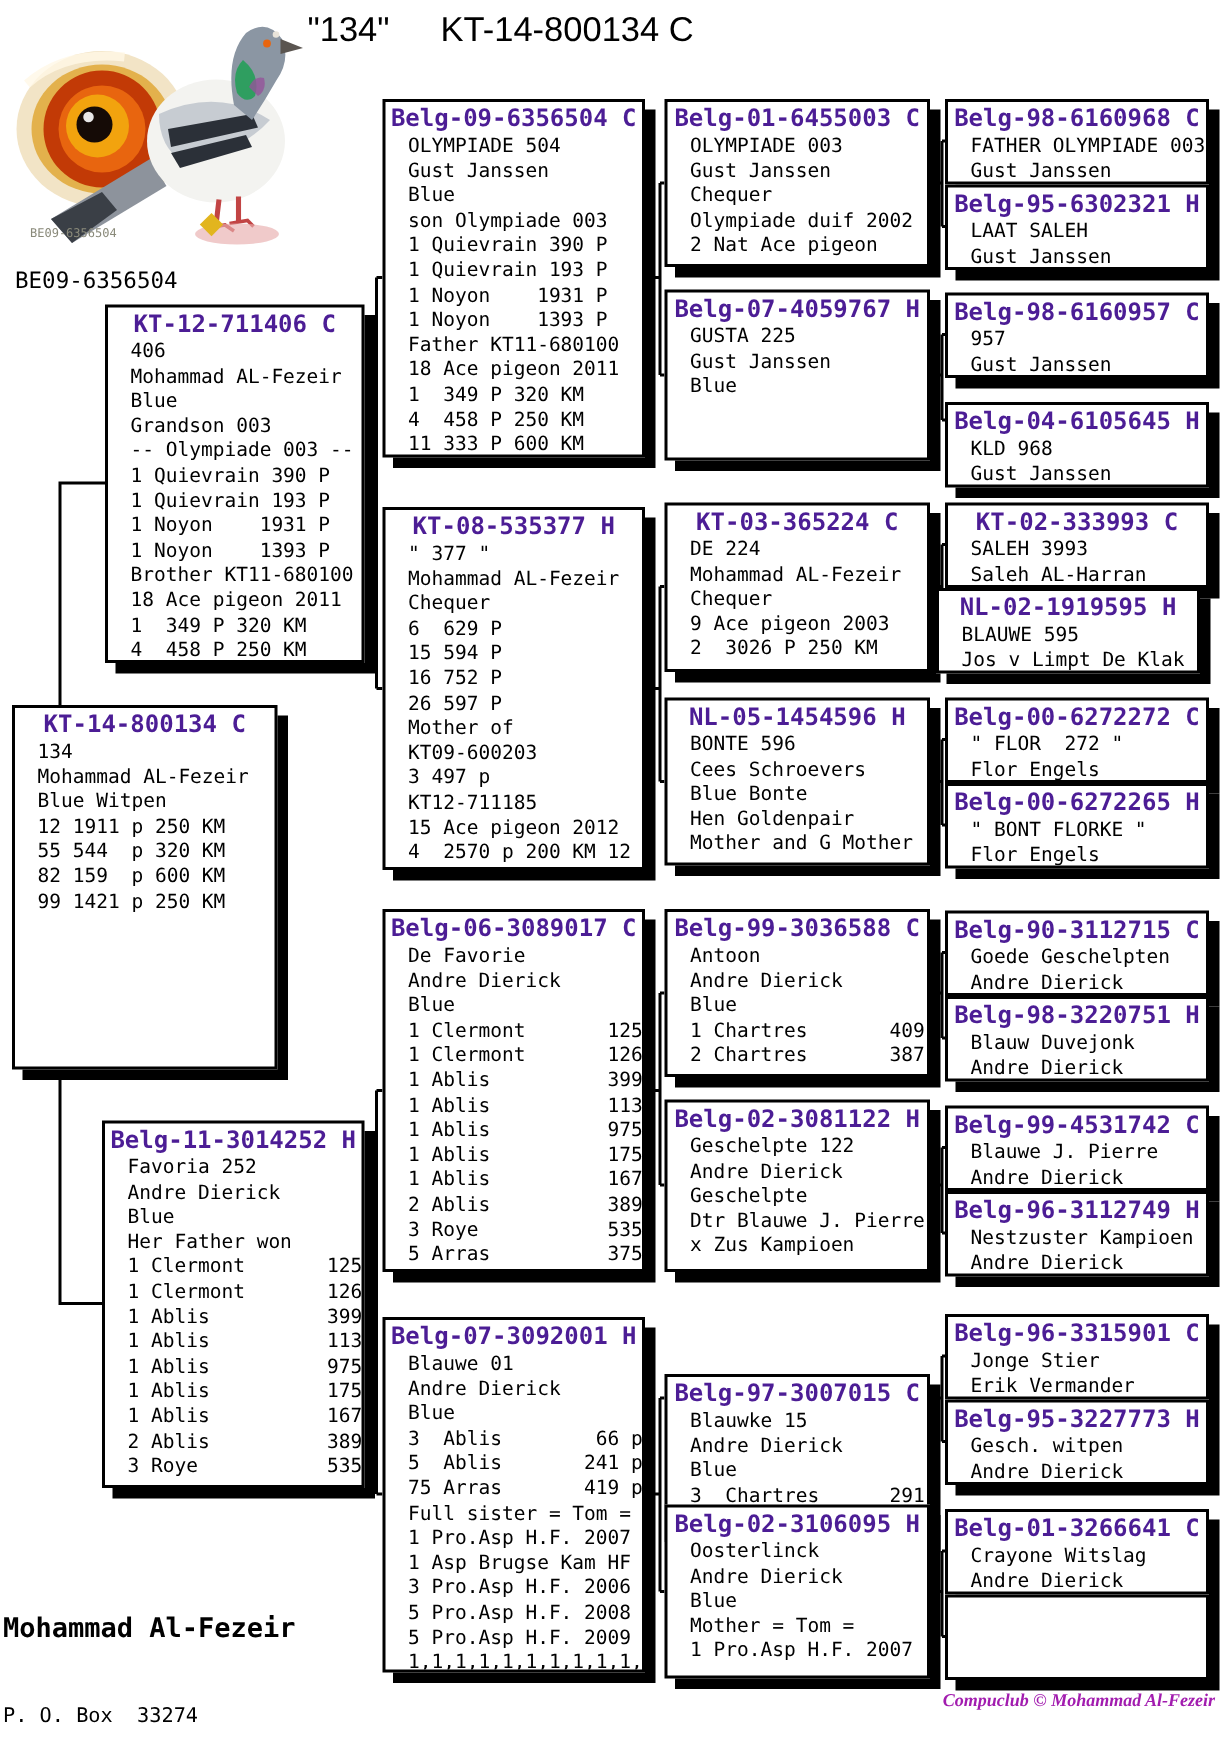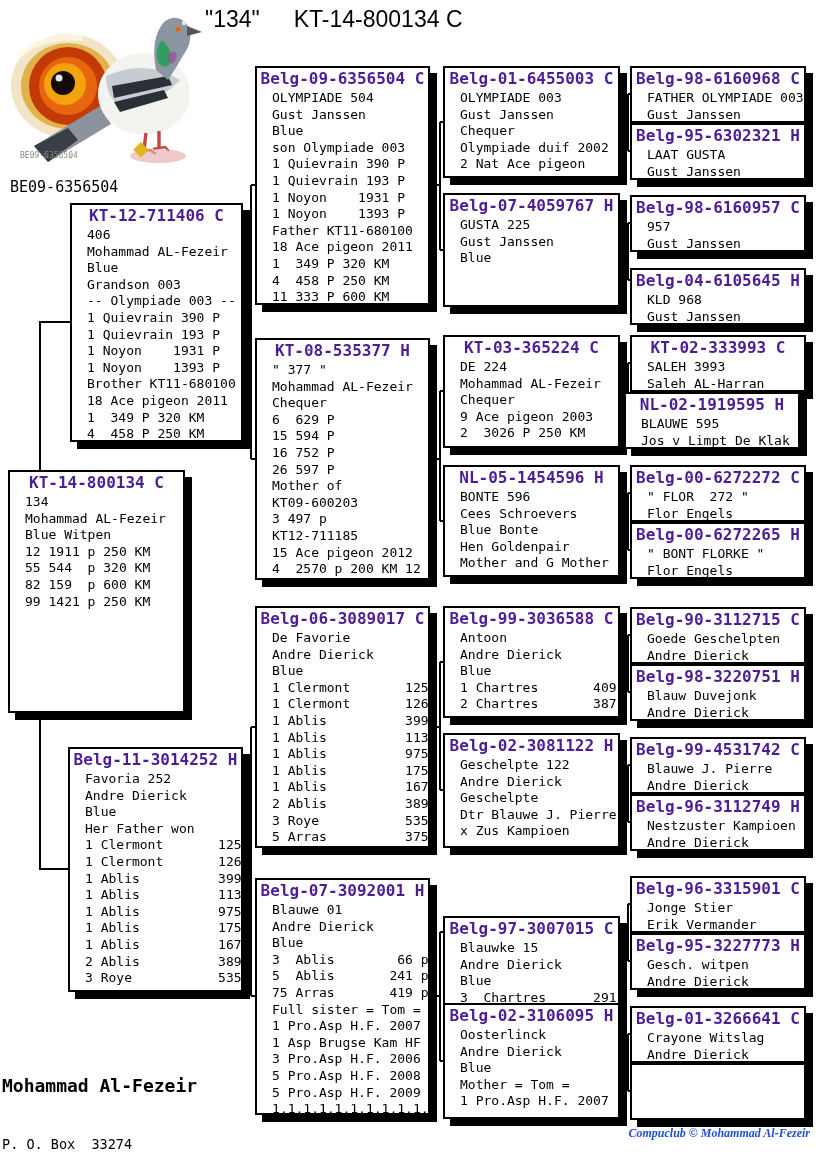--- a/index.html
+++ b/index.html
@@ -11,21 +11,21 @@
   .pbox{position:absolute;background:#fff;border:2px solid #000;box-shadow:7px 7px 0 #000;
         box-sizing:border-box;z-index:1;overflow:hidden;}
   .hdr{font-weight:bold;font-size:16px;line-height:22px;color:#4c1d95;text-align:center;white-space:pre;}
   .bdy{font-size:13px;line-height:16.6px;white-space:pre;padding-left:15px;}
   #photo{position:absolute;left:8px;top:6px;z-index:1;}
   #photo-caption{position:absolute;left:10px;top:178px;font-size:15px;white-space:pre;}
   #owner{position:absolute;left:2px;top:1036px;white-space:pre;}
   #owner .nm{font-weight:bold;font-size:18px;line-height:24px;}
   #owner .ln{font-size:13.5px;line-height:17.5px;}
   #credit{position:absolute;right:6px;top:1126px;font-family:"Liberation Serif","DejaVu Serif",serif;
-          font-style:italic;font-weight:bold;font-size:12px;color:#1d4ed8;}
+          font-style:italic;font-weight:bold;font-size:12px;color:#a21caf;}
 </style>
 </head>
 <body>
 
 <div id="page">
 
   <svg id="connectors" width="816" height="1172">
     <g stroke="#000" stroke-width="2" fill="none">
       <path d="M70 322 H40 V470 M68 869 H40 V714"></path>
       <path d="M243 322 H251 M251 185 V459 M251 185 H255 M251 459 H255 M243 869 H251 M251 727 V996 M251 727 H255 M251 996 H255"></path>
@@ -244,21 +244,21 @@
 1 Pro.Asp H.F. 2007</div>
   </div>
 
   <div class="pbox" style="left:630px;top:66px;width:176px;height:57px">
     <div class="hdr">Belg-98-6160968 C</div>
     <div class="bdy">FATHER OLYMPIADE 003
 Gust Janssen</div>
   </div>
   <div class="pbox" style="left:630px;top:123px;width:176px;height:57px">
     <div class="hdr">Belg-95-6302321 H</div>
-    <div class="bdy">LAAT GUSTA
+    <div class="bdy">LAAT SALEH
 Gust Janssen</div>
   </div>
   <div class="pbox" style="left:630px;top:195px;width:176px;height:57px">
     <div class="hdr">Belg-98-6160957 C</div>
     <div class="bdy">957
 Gust Janssen</div>
   </div>
   <div class="pbox" style="left:630px;top:268px;width:176px;height:57px">
     <div class="hdr">Belg-04-6105645 H</div>
     <div class="bdy">KLD 968

